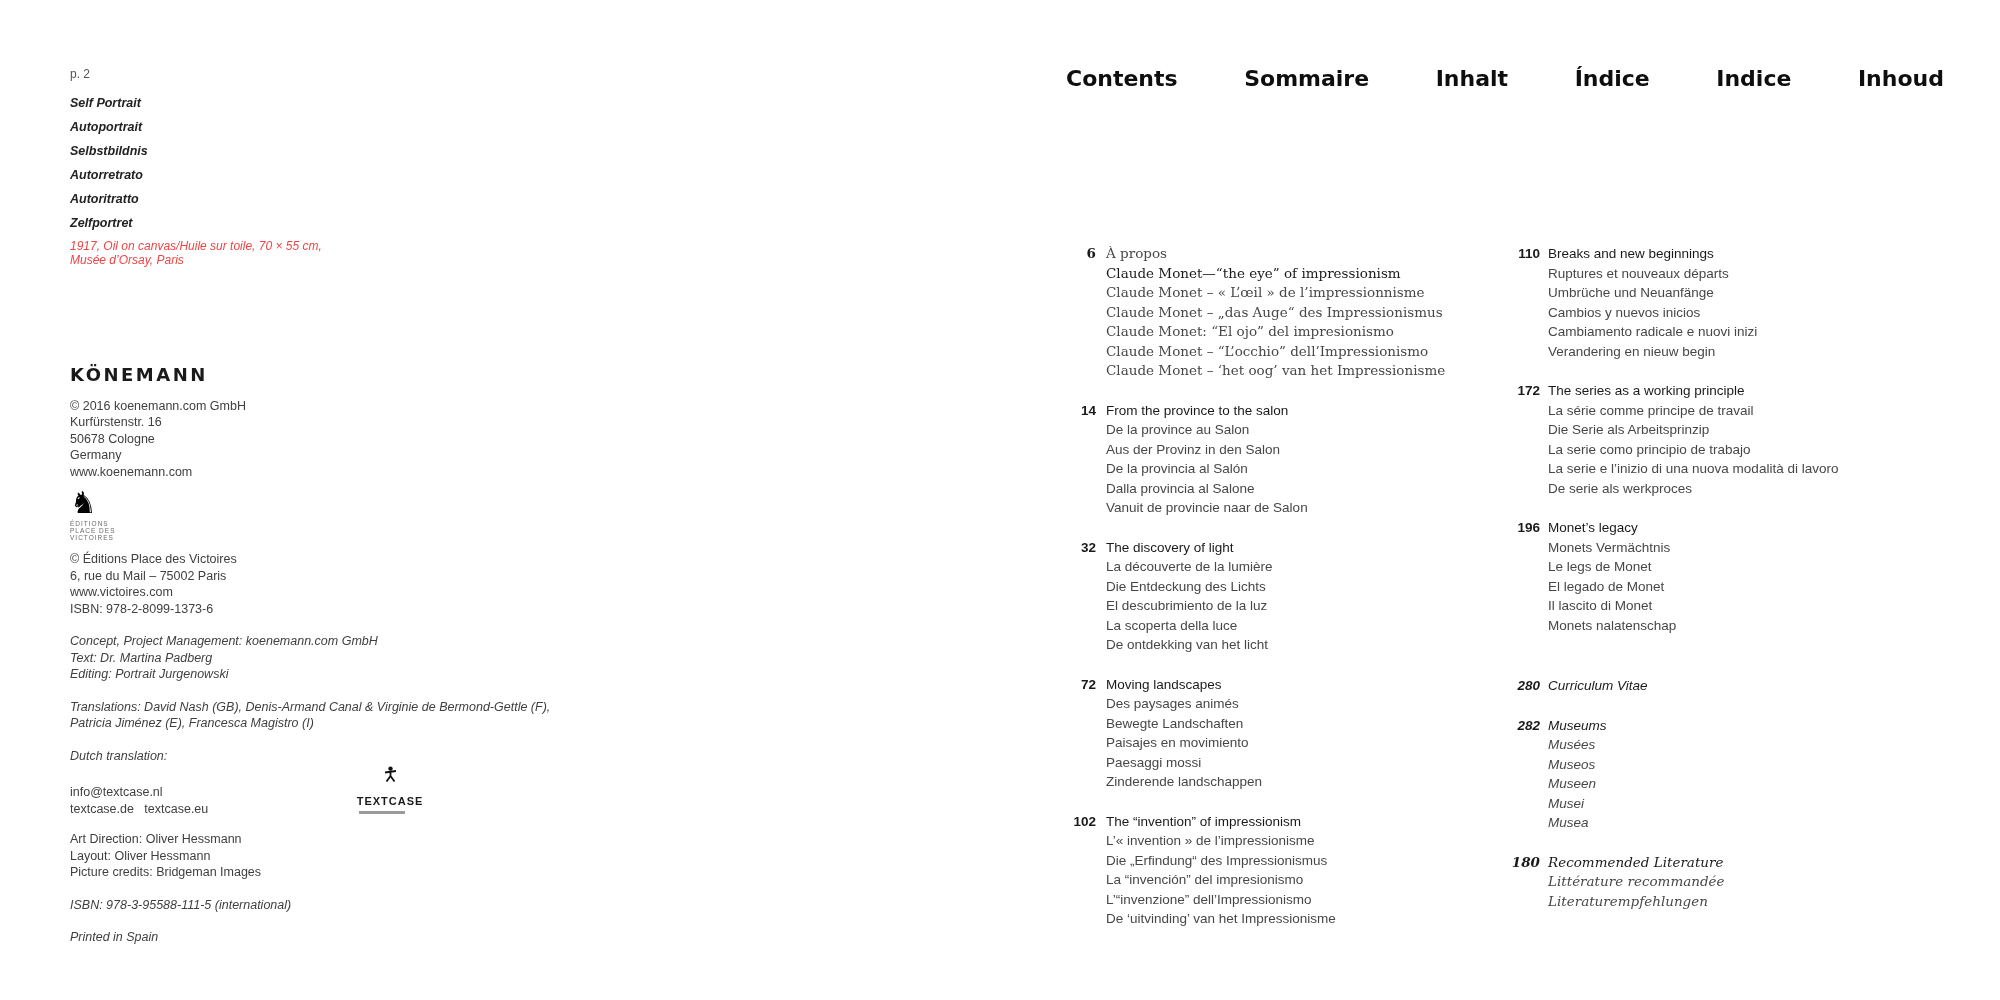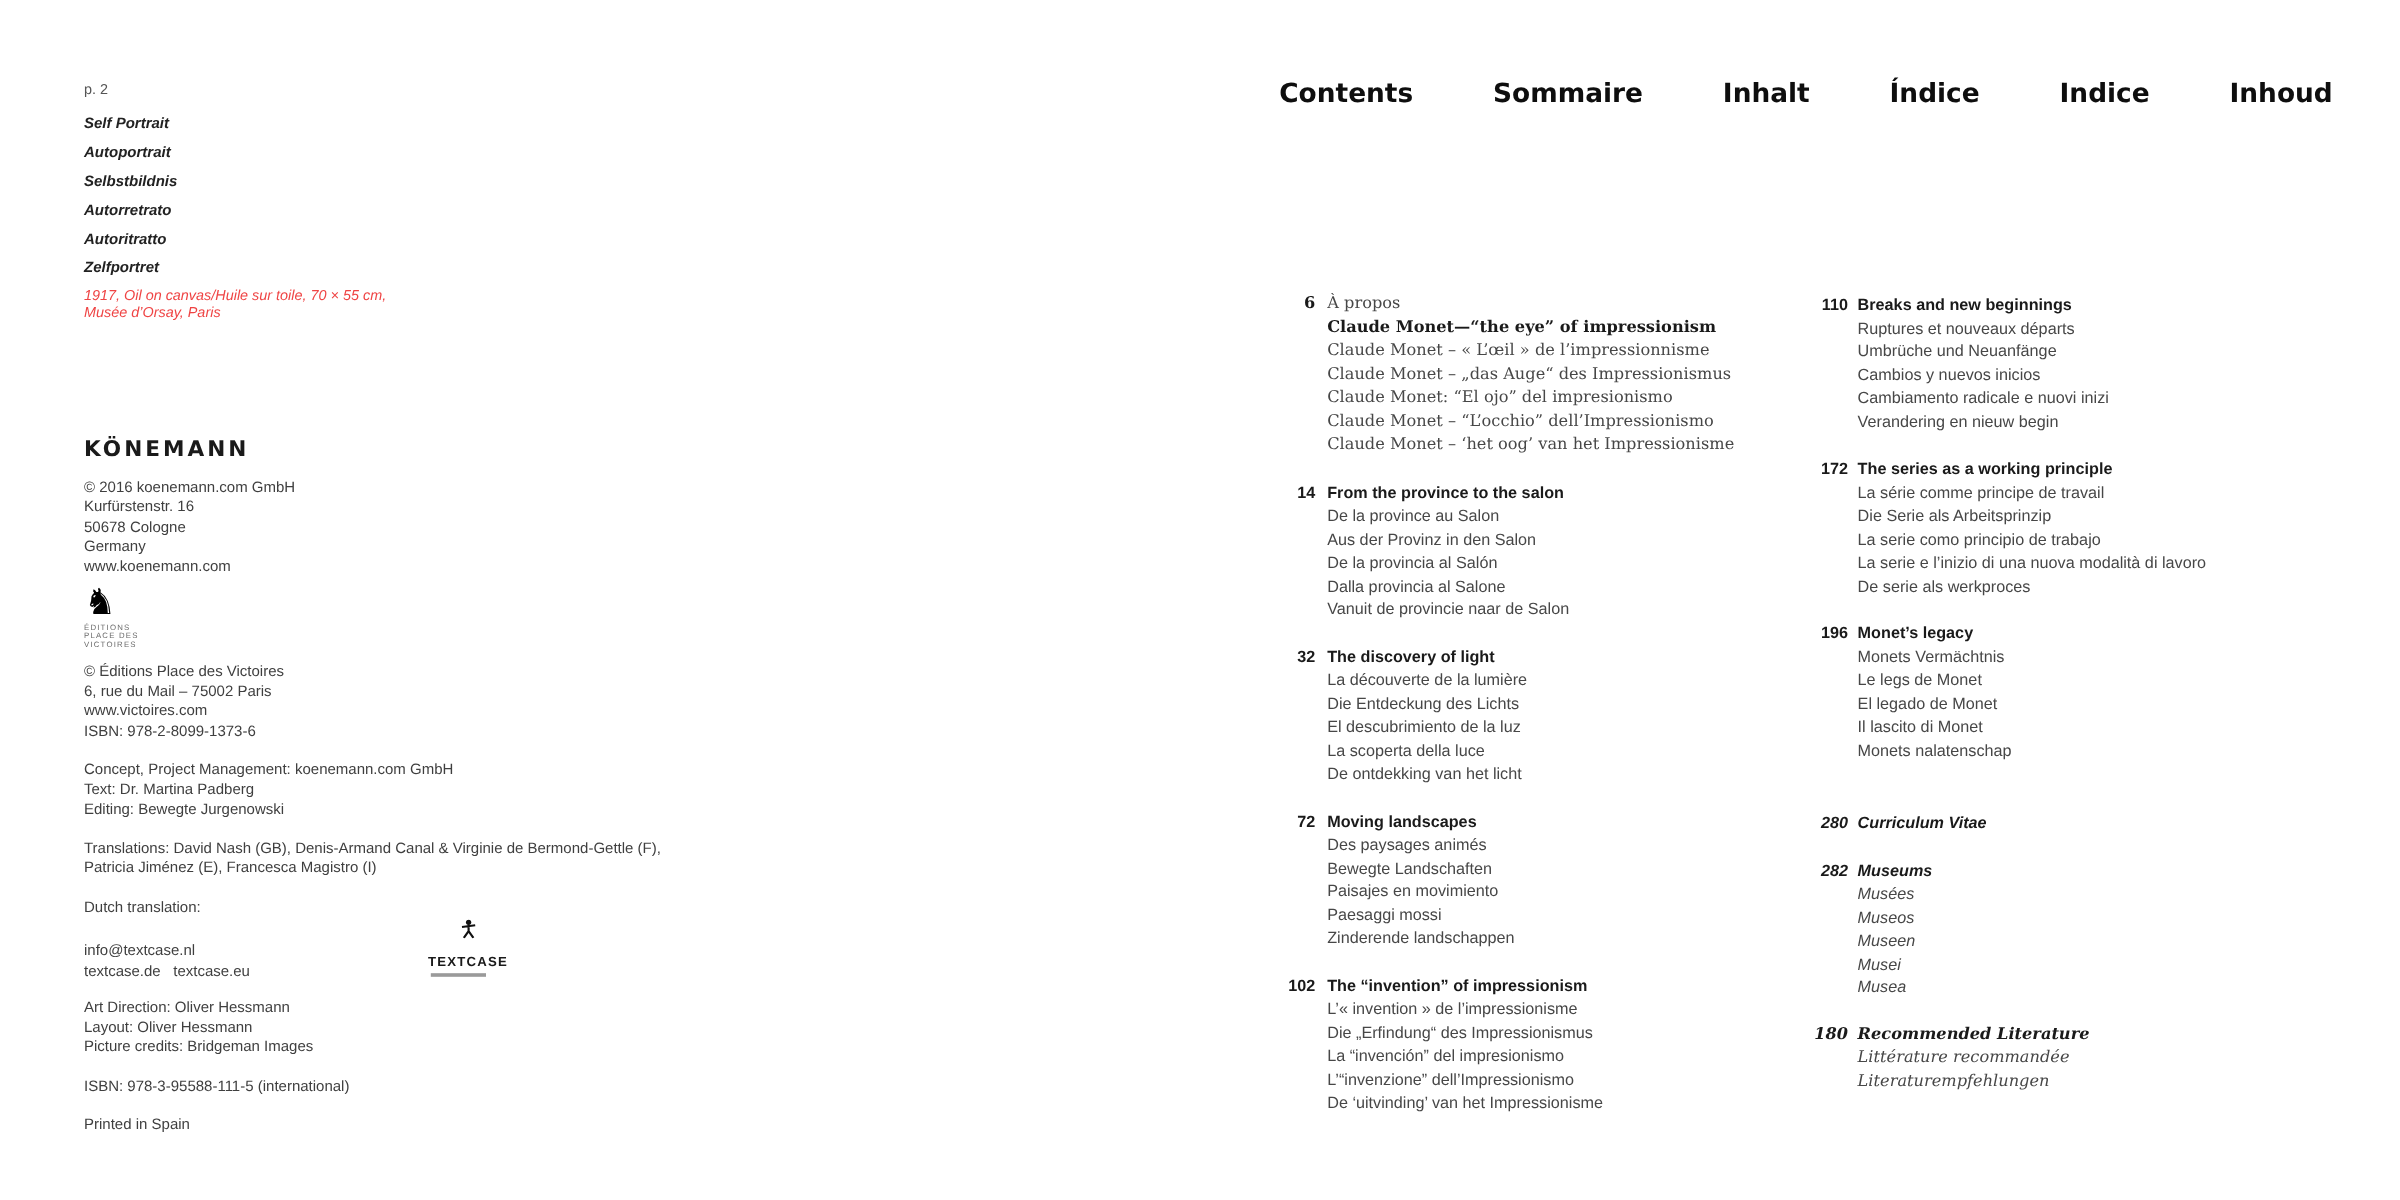--- a/index.html
+++ b/index.html
@@ -10,42 +10,42 @@
   .imprint{position:absolute;left:70px;top:66px;width:640px;font-size:12.5px;line-height:16.5px;}
   .page-ref{font-size:12px;color:#555;}
   .art-titles{margin-top:8px;font-weight:bold;font-style:italic;color:#222;line-height:24px;font-size:12.5px;}
   .art-caption{margin-top:4px;font-style:italic;color:#ef4444;line-height:14.5px;font-size:12px;}
   .konemann{margin-top:96px;font-family:"DejaVu Sans",sans-serif;font-weight:bold;font-size:18px;
             letter-spacing:2.5px;color:#1a1a1a;line-height:22px;}
   .addr{margin-top:12px;}
   .victoires-logo{margin-top:8px;line-height:1;}
   .victoires-logo .knight{font-size:30px;color:#000;line-height:30px;display:block;}
   .victoires-wordmark{margin-top:2px;font-size:6.5px;letter-spacing:1px;color:#6a6a6a;line-height:7px;}
-  .block{margin-top:16px;}
+  .block{margin-top:16px;font-style:italic;}
   .block-sm{margin-top:10px;}
   .block-md{margin-top:14px;}
   .textcase-row{display:flex;align-items:center;gap:6px;height:18px;margin-top:2px;flex-direction:column;}
   .textcase-mark{display:inline-block;}
   .textcase-word{font-weight:bold;font-size:11px;letter-spacing:1px;color:#1a1a1a;line-height:10px;}
   .textcase-sub{height:3px;width:46px;background:#9a9a9a;margin-top:2px;margin-left:2px;}
 
   
   .toc-headers{position:absolute;left:1066px;top:66px;width:878px;display:flex;justify-content:space-between;
                font-family:"DejaVu Sans",sans-serif;font-weight:bold;font-size:22px;color:#0e0e0e;}
   .toc-col{position:absolute;top:244px;font-size:13.5px;line-height:19.5px;color:#474747;}
   .toc-col-left{left:1060px;width:445px;}
   .toc-col-right{left:1500px;width:490px;}
   .toc-entry{display:flex;margin-bottom:20px;}
   .toc-entry.serif{font-family:"DejaVu Serif",serif;}
   .toc-entry.italic{font-style:italic;}
   .toc-entry.gap-top{margin-top:41px;}
   .toc-num{flex:none;width:36px;text-align:right;padding-right:10px;font-weight:bold;color:#1a1a1a;}
   .toc-col-right .toc-num{width:40px;padding-right:8px;}
   .toc-lines{flex:1;}
-  .toc-line.bold{font-weight:bold;color:#1a1a1a;}
+  .toc-line.bold{font-weight:normal;color:#1a1a1a;}
 </style>
 </head>
 <body>
 
 <div class="canvas">
 
   <div class="imprint">
     <div class="page-ref">p. 2</div>
 
     <div class="art-titles">
@@ -84,21 +84,21 @@
     <div class="block-sm">
         <div>© Éditions Place des Victoires</div>
         <div>6, rue du Mail – 75002 Paris</div>
         <div>www.victoires.com</div>
         <div>ISBN: 978-2-8099-1373-6</div>
       </div>
 
     <div class="block">
         <div>Concept, Project Management: koenemann.com GmbH</div>
         <div>Text: Dr. Martina Padberg</div>
-        <div>Editing: Bewegte Jurgenowski</div>
+        <div>Editing: Portrait Jurgenowski</div>
       </div>
 
     <div class="block">
         <div>Translations: David Nash (GB), Denis-Armand Canal &amp; Virginie de Bermond-Gettle (F),</div>
         <div>Patricia Jiménez (E), Francesca Magistro (I)</div>
       </div>
 
     <div class="block">Dutch translation:</div>
 
     <div class="textcase-row">

